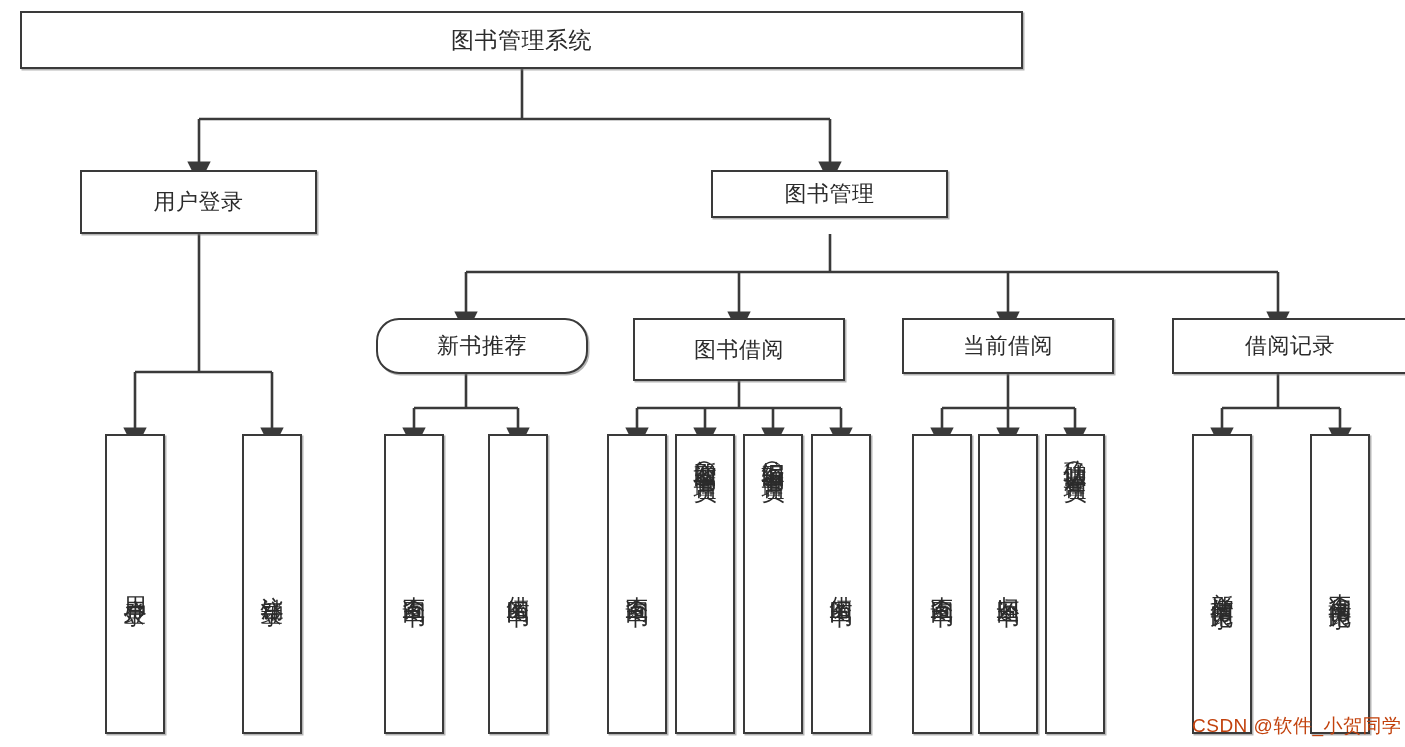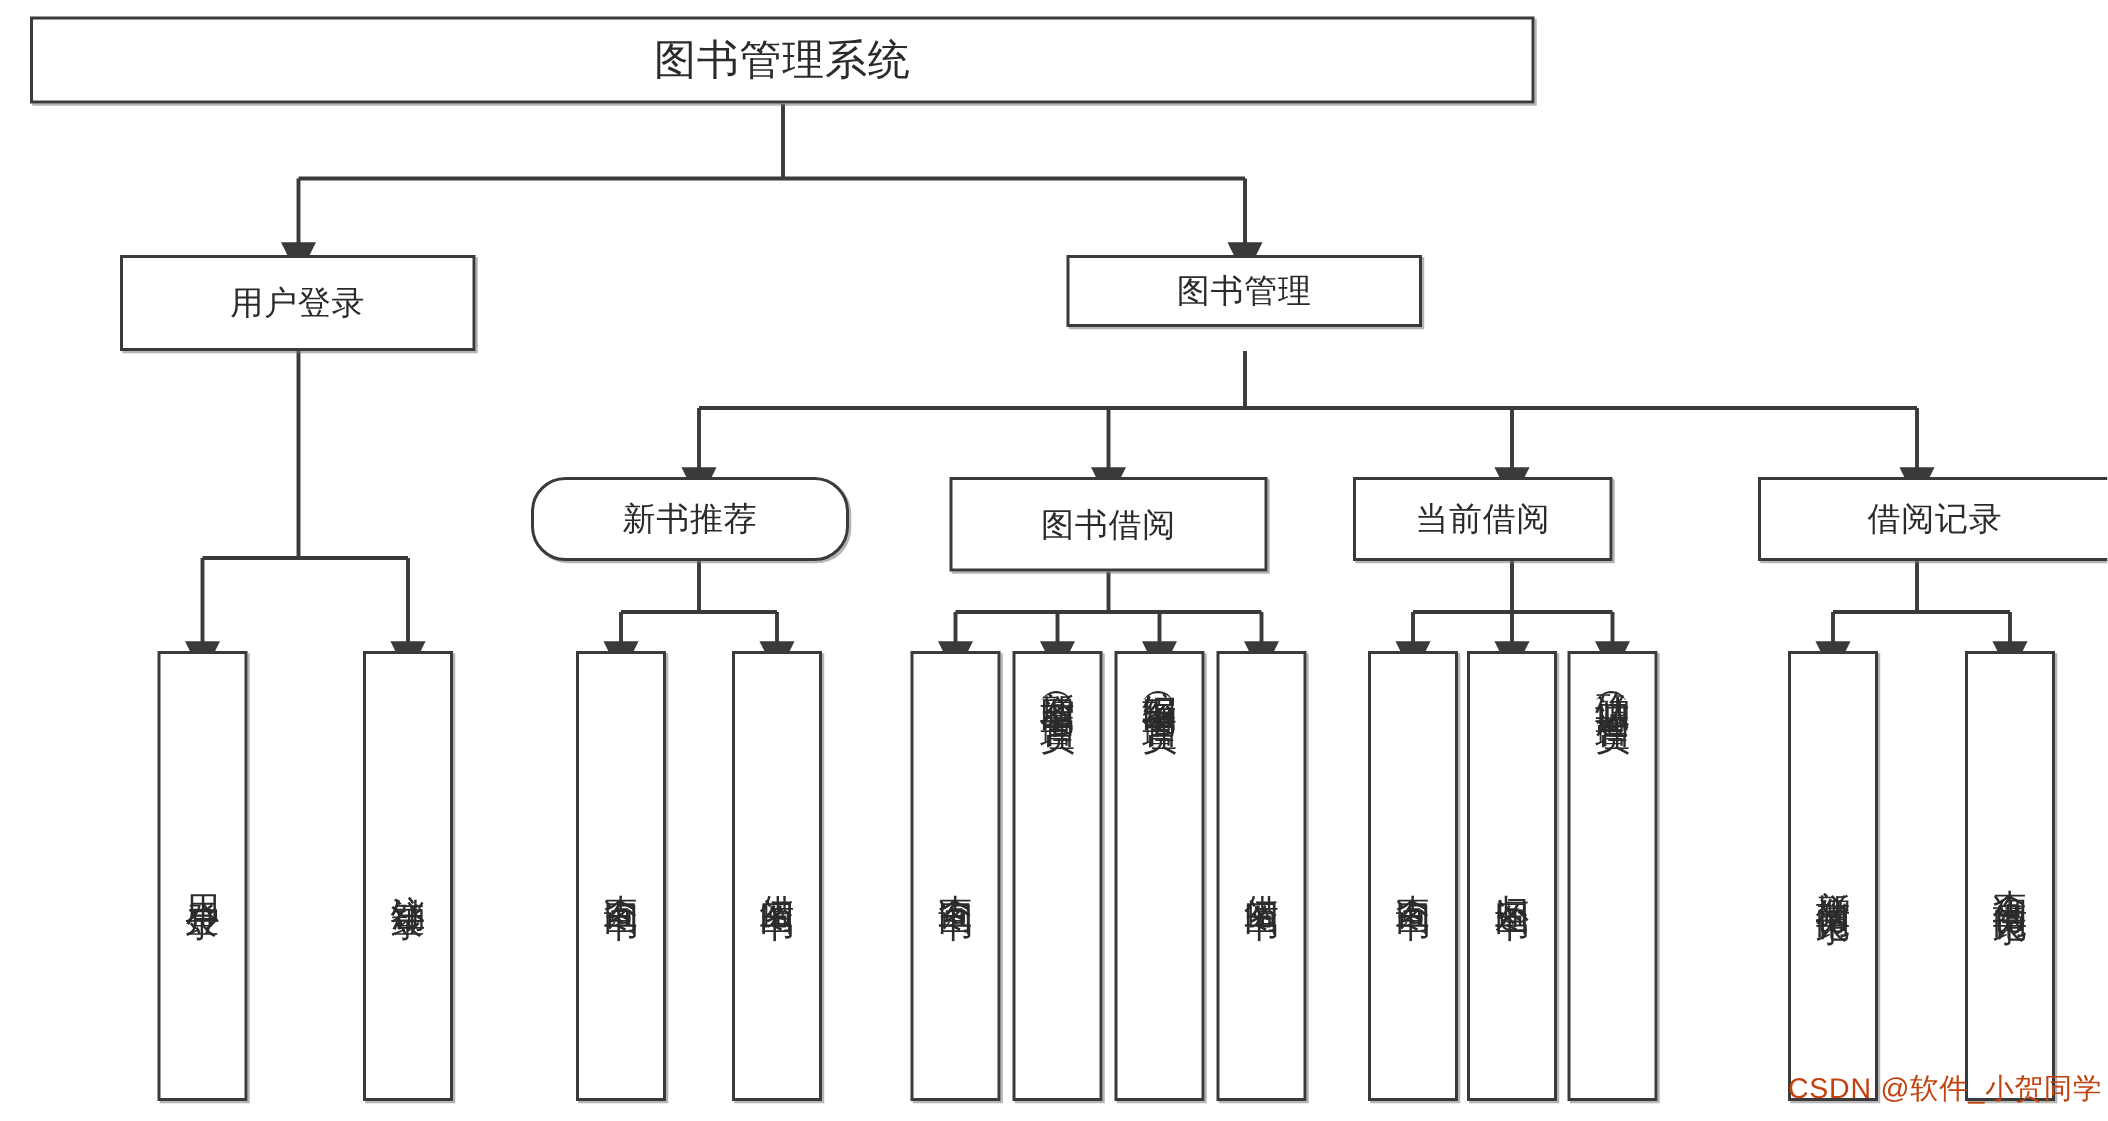--- a/index.html
+++ b/index.html
@@ -43,21 +43,21 @@
     text-align: center;
     line-height: 1.08;
     letter-spacing: 0.5px;
     white-space: nowrap;
   }
   
   .node.horiz .node-label {
     font-size: 22px;
   }
   .node.root .node-label {
-    font-size: 28px;
+    font-size: 23px;
   }
   
   .node.vert {
     align-items: flex-start;
     justify-content: center;
     padding-top: 6px;
   }
   .node.vert .node-label {
     writing-mode: vertical-rl;
     text-orientation: upright;
@@ -141,27 +141,27 @@
     <span class="node-label">图书管理系统</span>
   </div>
 
   <div class="node horiz" style="left:80px; top:170px; width:237px; height:64px;">
     <span class="node-label">用户登录</span>
   </div>
   <div class="node horiz" style="left:711px; top:170px; width:237px; height:48px;justify-content:center;">
     <span class="node-label">图书管理</span>
   </div>
 
-  <div class="node horiz" style="left:354px; top:318px; width:212px; height:56px;border-radius:23px;">
+  <div class="node horiz" style="left:376px; top:318px; width:212px; height:56px;border-radius:23px;">
     <span class="node-label">新书推荐</span>
   </div>
   <div class="node horiz" style="left:633px; top:318px; width:212px; height:63px;">
     <span class="node-label">图书借阅</span>
   </div>
-  <div class="node horiz" style="left:902px; top:318px; width:173px; height:56px;">
+  <div class="node horiz" style="left:902px; top:318px; width:212px; height:56px;">
     <span class="node-label">当前借阅</span>
   </div>
   <div class="node horiz" style="left:1172px; top:318px; width:236px; height:56px;">
     <span class="node-label">借阅记录</span>
   </div>
 
   <div class="node vert centered" style="left:105px; top:434px; width:60px; height:300px;">
     <span class="node-label">用户登录</span>
   </div>
   <div class="node vert centered" style="left:242px; top:434px; width:60px; height:300px;">

